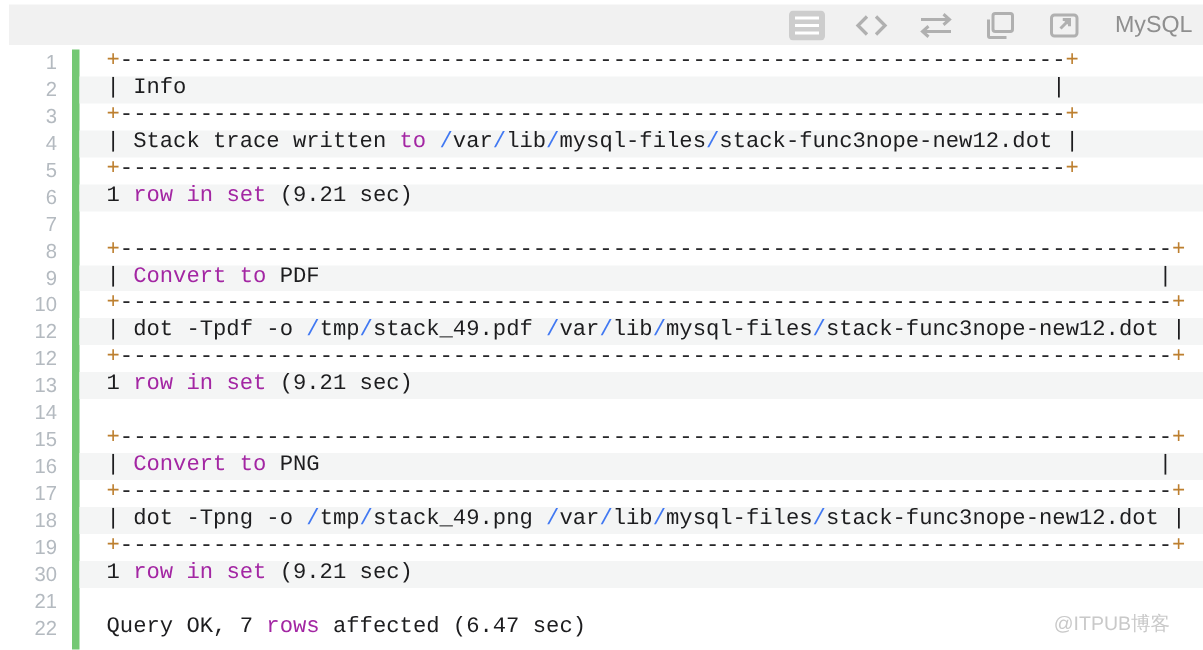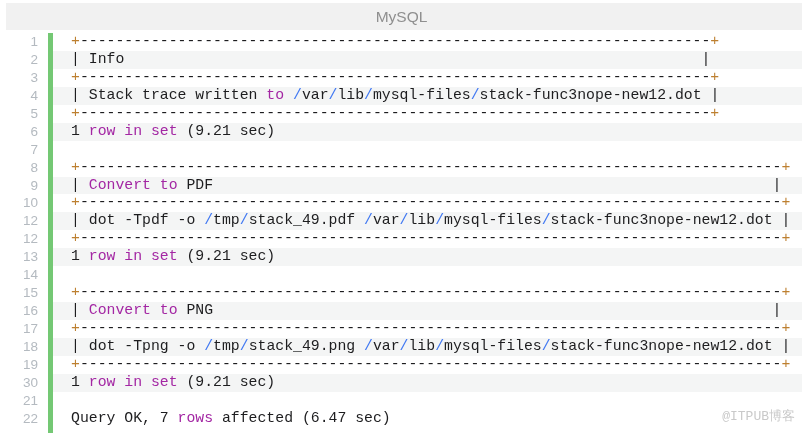--- a/index.html
+++ b/index.html
@@ -10,21 +10,21 @@
   html,body{margin:0;padding:0;}
   body{
     width:802px;height:433px;position:relative;background:#ffffff;
     font-family:"Liberation Sans", sans-serif;overflow:hidden;
   }
   
   .toolbar{
     position:absolute;top:3px;left:6px;right:0;height:27px;
     background:var(--toolbar);
     display:flex;align-items:center;justify-content:flex-end;
-    padding-right:7px;box-sizing:border-box;gap:19px;flex-direction:column;
+    padding-right:7px;box-sizing:border-box;gap:19px;
   }
   .tb-icon{width:24px;height:22px;display:flex;align-items:center;justify-content:center;cursor:pointer;}
   .tb-label{
     color:var(--label);font-size:15.5px;line-height:27px;margin-left:2px;
     font-family:"Liberation Sans", sans-serif;
   }
   
   .codewrap{position:absolute;top:33px;left:0;right:0;bottom:0;display:flex;}
   .gutter{
     width:48px;flex:0 0 48px;text-align:right;box-sizing:border-box;padding-right:10px;
@@ -38,22 +38,22 @@
     font-family:"Liberation Mono","DejaVu Sans Mono",monospace;
     font-size:14.8px;color:var(--txt);padding-left:18px;box-sizing:border-box;
   }
   .row.shade{background:var(--shade);font-family:Liberation Mono, monospace;}
   .t-d{color:var(--txt);}
   .t-k{color:var(--kw);}
   .t-s{color:var(--slash);}
   .t-o{color:var(--plus);}
   
   .watermark{
-    position:absolute;right:7px;bottom:8px;color:var(--mark);font-size:13px;
-    text-shadow:1px 1px 0 #ffffff;font-family:Liberation Mono, monospace;
+    position:absolute;right:22px;bottom:8px;color:var(--mark);font-size:13px;
+    text-shadow:1px 1px 0 #ffffff;font-family:Liberation Sans, sans-serif;
   }
 </style>
 </head>
 <body>
 
 <div class="toolbar">
   <span class="tb-icon">
     <svg width="24" height="20" viewBox="0 0 24 20">
       <rect x="0" y="0" width="24" height="20" rx="3" fill="#cdcdcd"></rect>
       <line x1="4" y1="5" x2="20" y2="5" stroke="#ffffff" stroke-width="2"></line>

